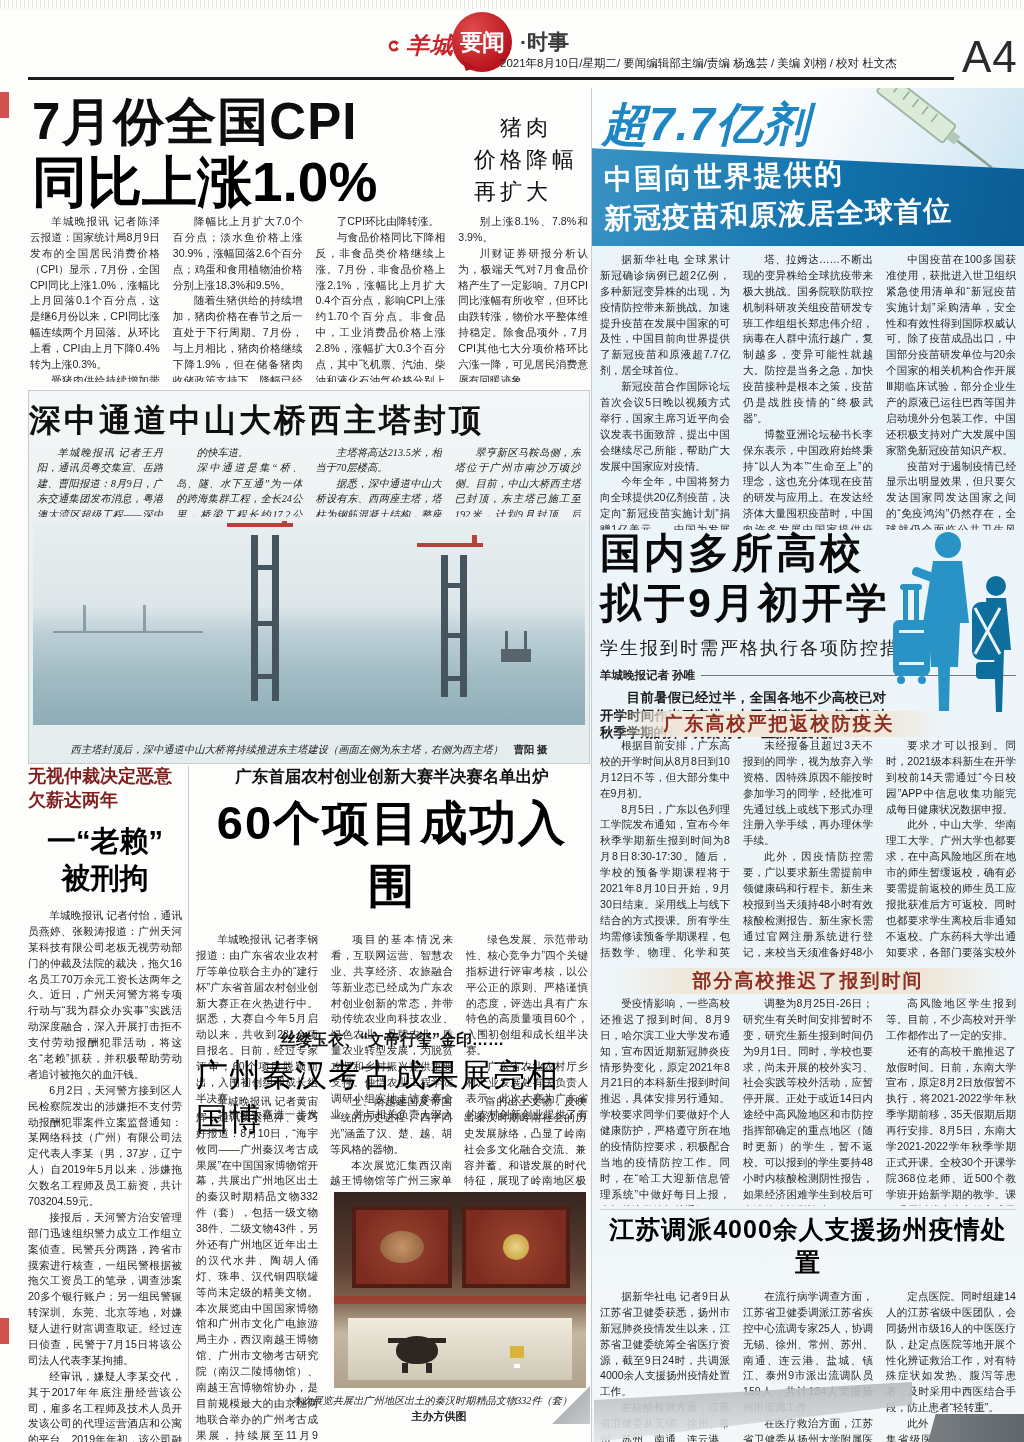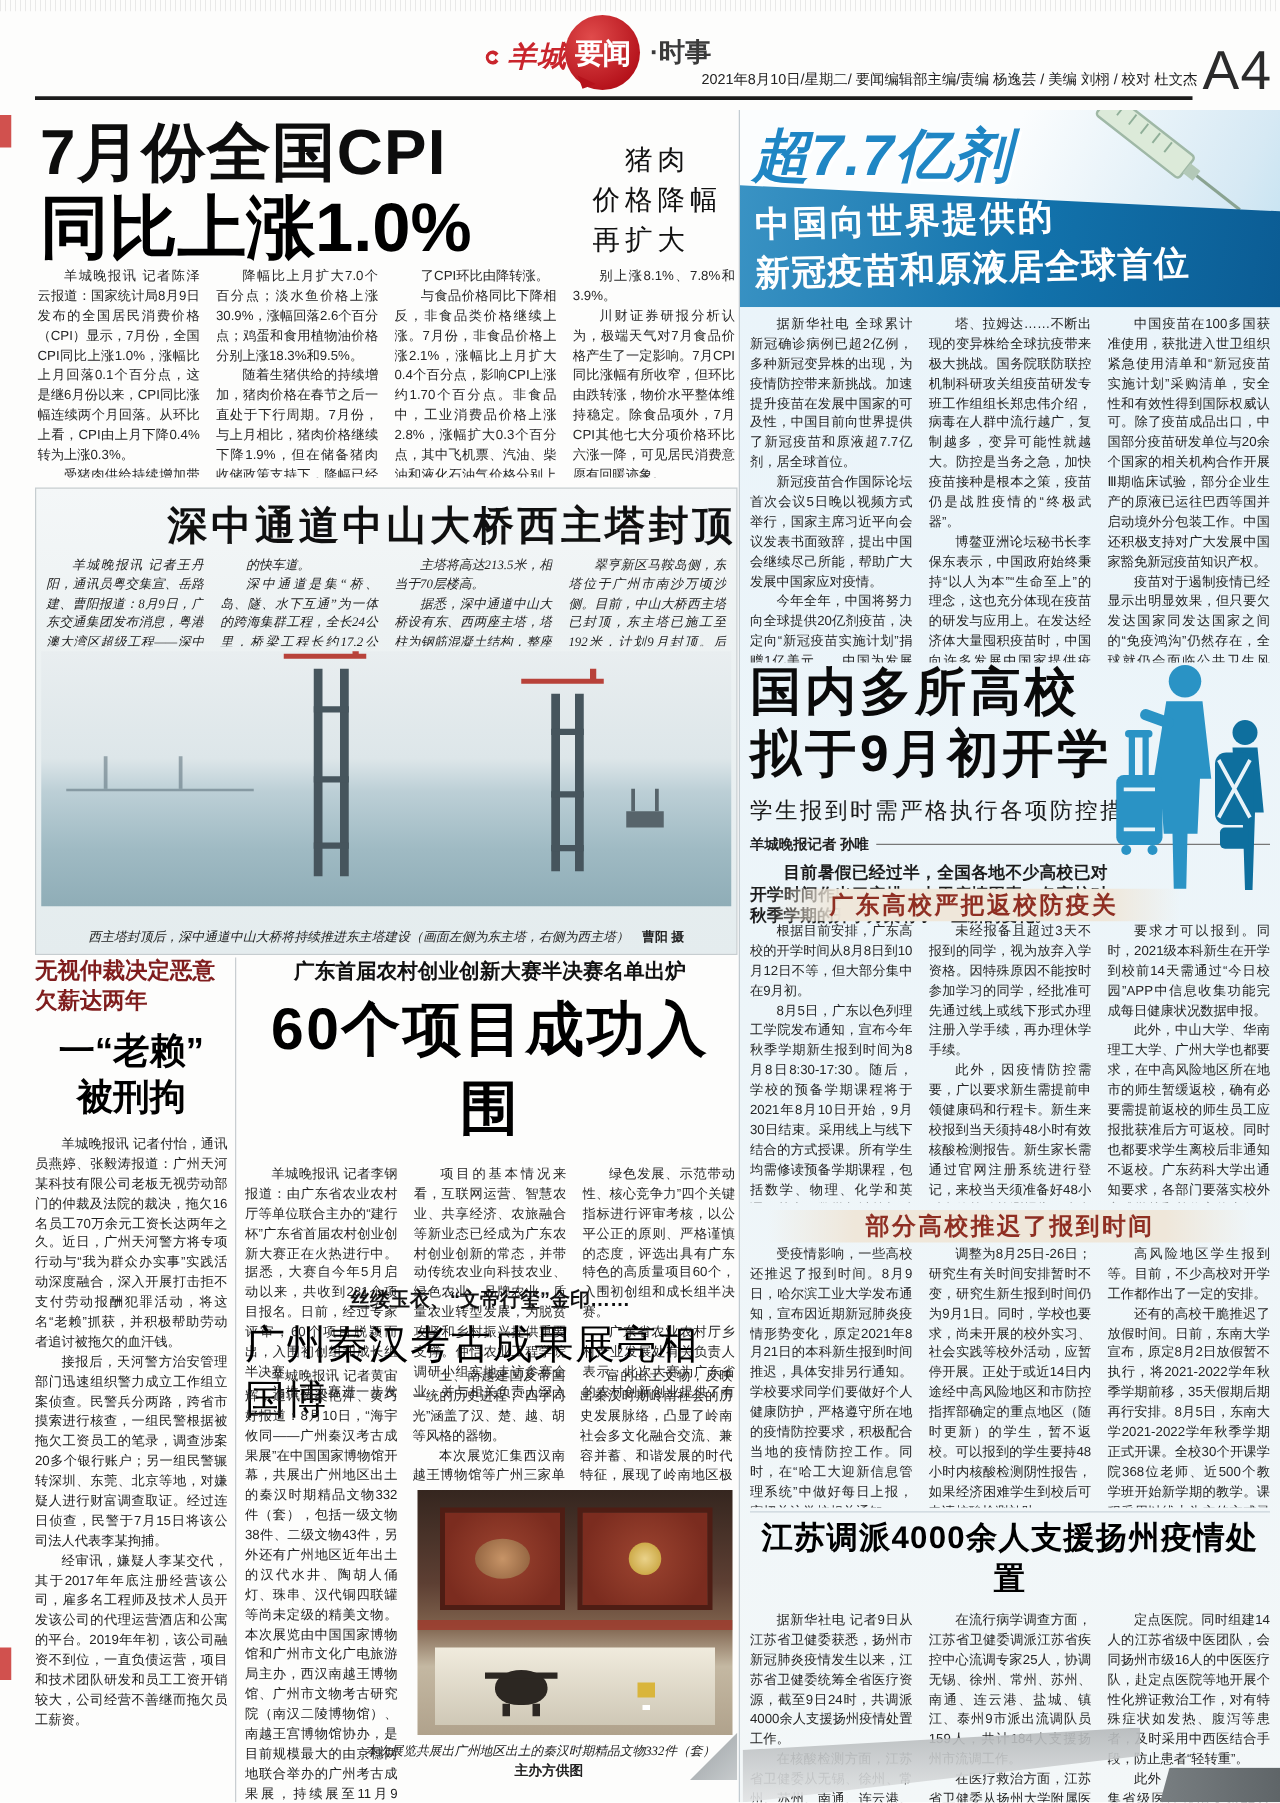--- a/index.html
+++ b/index.html
@@ -9,38 +9,38 @@
   
   .top-texture{left:0;top:0;width:1024px;height:9px;
     background:repeating-linear-gradient(90deg,#d9d9d9 0 1px,transparent 1px 4px);opacity:.55;}
   .masthead{left:386px;top:30px;color:#c9252c;font-size:23px;font-weight:700;font-style:italic;letter-spacing:1px;display:flex;align-items:center;gap:4px;}
   .rooster{width:16px;height:16px;}
   .badge{left:452px;top:12px;width:60px;height:60px;border-radius:50%;
     background:radial-gradient(circle at 35% 30%,#e04b4b,#b5121b 75%);
     color:#fff;font-size:23px;font-weight:800;display:flex;align-items:center;justify-content:center;letter-spacing:-1px;}
   .badge:after{content:"";position:absolute;left:6px;bottom:-7px;border:8px solid transparent;border-top-color:#b5121b;transform:rotate(25deg);}
   .section-suffix{left:520px;top:28px;font-size:21px;color:#3a3a3a;font-weight:600;}
-  .dateline{left:500px;top:56px;width:458px;text-align:right;font-size:11.5px;color:#222;}
+  .dateline{left:500px;top:56px;width:458px;font-size:11.5px;color:#222;}
   .page-num{left:962px;top:32px;font-size:44px;font-weight:400;color:#2b2b2b;letter-spacing:1px;}
   .head-rule{left:28px;top:77px;width:926px;height:3px;background:#1c1c1c;}
   .edge-mark{left:0;width:9px;height:26px;background:#c9332f;opacity:.85;}
   
   .cols{display:flex;gap:13px;overflow:hidden;}
   .col{flex:1;font-size:10.6px;line-height:1.5;text-align:justify;color:#262626;overflow:hidden;}
   .col p{margin:0;text-indent:2em;}
   
   .cpi-h1{left:32px;top:88px;font-size:51px;font-weight:600;color:#0d0d0d;letter-spacing:1px;}
   .cpi-h2{left:32px;top:146px;font-size:55px;font-weight:700;color:#000;letter-spacing:0px;}
   .cpi-side{left:474px;top:112px;width:116px;font-size:22px;color:#111;line-height:1.45;letter-spacing:4px;}
   .cpi-side div:first-child{margin-left:26px;}
   .cpi-cols{left:30px;top:214px;width:558px;height:168px;}
   
   .bridge-box{left:28px;top:390px;width:560px;height:372px;border:1px solid #c6cdd0;
     background:linear-gradient(180deg,#f4f7f8 0%,#edf2f3 30%,#e4ecee 100%);}
-  .bridge-head{position:absolute;left:0;top:8px;width:100%;text-align:right;font-size:32px;font-weight:700;letter-spacing:3px;color:#101010;}
+  .bridge-head{position:absolute;left:0;top:8px;width:100%;text-align:left;font-size:32px;font-weight:700;letter-spacing:3px;color:#101010;}
   .bridge-cols{position:absolute;left:8px;top:54px;width:544px;height:72px;}
   .bridge-cols .col{font-family:"Liberation Serif","DejaVu Serif",serif;font-style:italic;font-size:10.3px;color:#1d1d1d;}
   .bridge-photo{position:absolute;left:4px;top:130px;width:552px;height:204px;overflow:hidden;
     background:linear-gradient(180deg,#e9eef0 0%,#dde6e9 42%,#bccfd6 55%,#9fbac3 78%,#8fadb7 100%);}
   .far-bridge{position:absolute;left:20px;top:96px;width:150px;height:14px;border-bottom:2px solid rgba(90,110,120,.55);}
   .far-bridge i{position:absolute;bottom:0;width:3px;height:26px;background:rgba(90,110,120,.55);}
   .pylon{position:absolute;}
   .pylon i{position:absolute;top:0;bottom:0;width:7px;background:#46555d;display:block;}
   .pylon i.l{left:0}.pylon i.r{right:0}
   .pylon b{position:absolute;left:0;right:0;height:5px;background:#46555d;display:block;}
@@ -221,20 +221,21 @@
       <b>曹阳 摄</b>
     </div>
   </div>
 
   <div class="abs laolai">
     <div class="kick">无视仲裁决定恶意欠薪达两年</div>
     <h3><span>一“老赖”</span><br>
       <span>被刑拘</span></h3>
     <div class="body">
         <p>羊城晚报讯 记者付怡，通讯员燕婷、张毅涛报道：广州天河某科技有限公司老板无视劳动部门的仲裁及法院的裁决，拖欠16名员工70万余元工资长达两年之久。近日，广州天河警方将专项行动与“我为群众办实事”实践活动深度融合，深入开展打击拒不支付劳动报酬犯罪活动，将这名“老赖”抓获，并积极帮助劳动者追讨被拖欠的血汗钱。</p>
+        <p>6月2日，天河警方接到区人民检察院发出的涉嫌拒不支付劳动报酬犯罪案件立案监督通知：某网络科技（广州）有限公司法定代表人李某（男，37岁，辽宁人）自2019年5月以来，涉嫌拖欠数名工程师及员工薪资，共计703204.59元。</p>
         <p>接报后，天河警方治安管理部门迅速组织警力成立工作组立案侦查。民警兵分两路，跨省市摸索进行核查，一组民警根据被拖欠工资员工的笔录，调查涉案20多个银行账户；另一组民警辗转深圳、东莞、北京等地，对嫌疑人进行财富调查取证。经过连日侦查，民警于7月15日将该公司法人代表李某拘捕。</p>
         <p>经审讯，嫌疑人李某交代，其于2017年年底注册经营该公司，雇多名工程师及技术人员开发该公司的代理运营酒店和公寓的平台。2019年年初，该公司融资不到位，一直负债运营，项目和技术团队研发和员工工资开销较大，公司经营不善继而拖欠员工薪资。</p>
       </div>
   </div>
   <div class="abs vdiv" style="left:188px;top:766px;height:676px;"></div>
 
   <div class="abs contest">
     <div class="kick">广东首届农村创业创新大赛半决赛名单出炉</div>
     <h3>60个项目成功入围</h3>
     <div class="cols">

